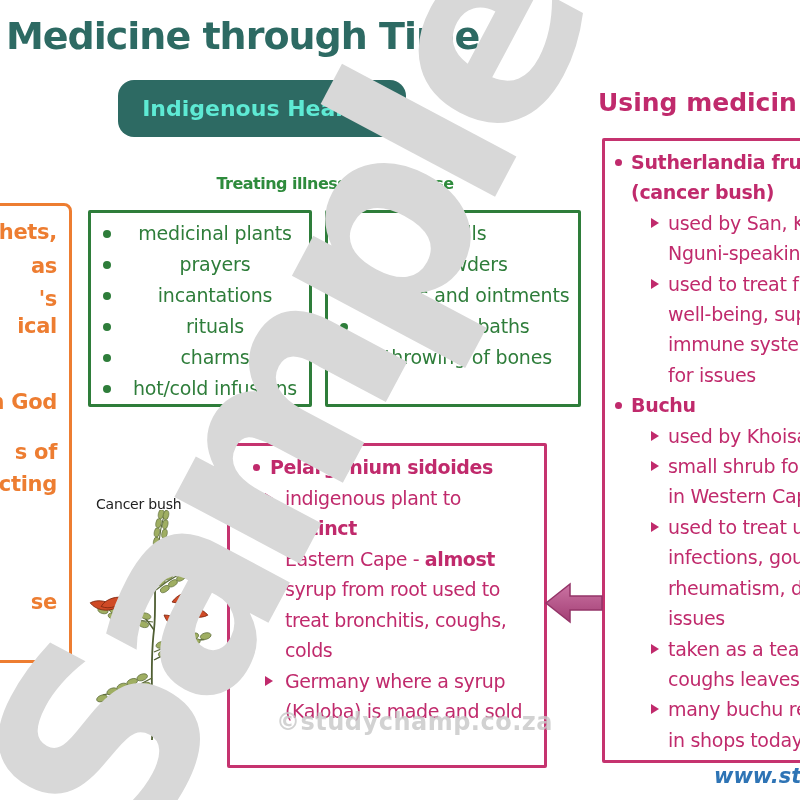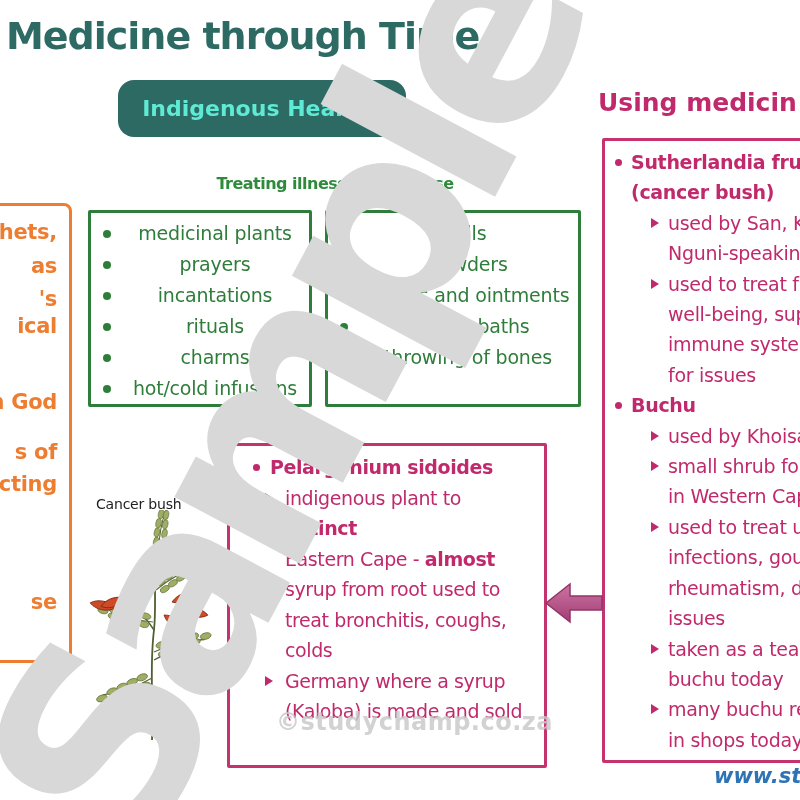--- a/index.html
+++ b/index.html
@@ -158,21 +158,21 @@
       <div class="ln ind2"><span>for issues</span></div>
       <div class="ln"><span class="dotm"></span><span class="bseg">Buchu</span></div>
       <div class="ln tl ind1"><span class="trim"></span><span>used by Khoisa</span></div>
       <div class="ln tl ind1"><span class="trim"></span><span>small shrub fou</span></div>
       <div class="ln ind2"><span>in Western Cap</span></div>
       <div class="ln tl ind1"><span class="trim"></span><span>used to treat ur</span></div>
       <div class="ln ind2"><span>infections, gout</span></div>
       <div class="ln ind2"><span>rheumatism, dig</span></div>
       <div class="ln ind2"><span>issues</span></div>
       <div class="ln tl ind1"><span class="trim"></span><span>taken as a tea m</span></div>
-      <div class="ln ind2"><span>buchu today</span></div>
+      <div class="ln ind2"><span>coughs leaves</span></div>
       <div class="ln tl ind1"><span class="trim"></span><span>many buchu rem</span></div>
       <div class="ln ind2"><span>in shops today</span></div>
     </div>
 
   <div id="fig-label">Cancer bush</div>
 
   <svg id="plant" width="175" height="235" viewBox="0 0 175 235">
     <defs>
       <g id="frond">
         <path d="M0,0 C16,-3 34,-3 52,1" fill="none" stroke="#5c6b3a" stroke-width="1.3"></path>

